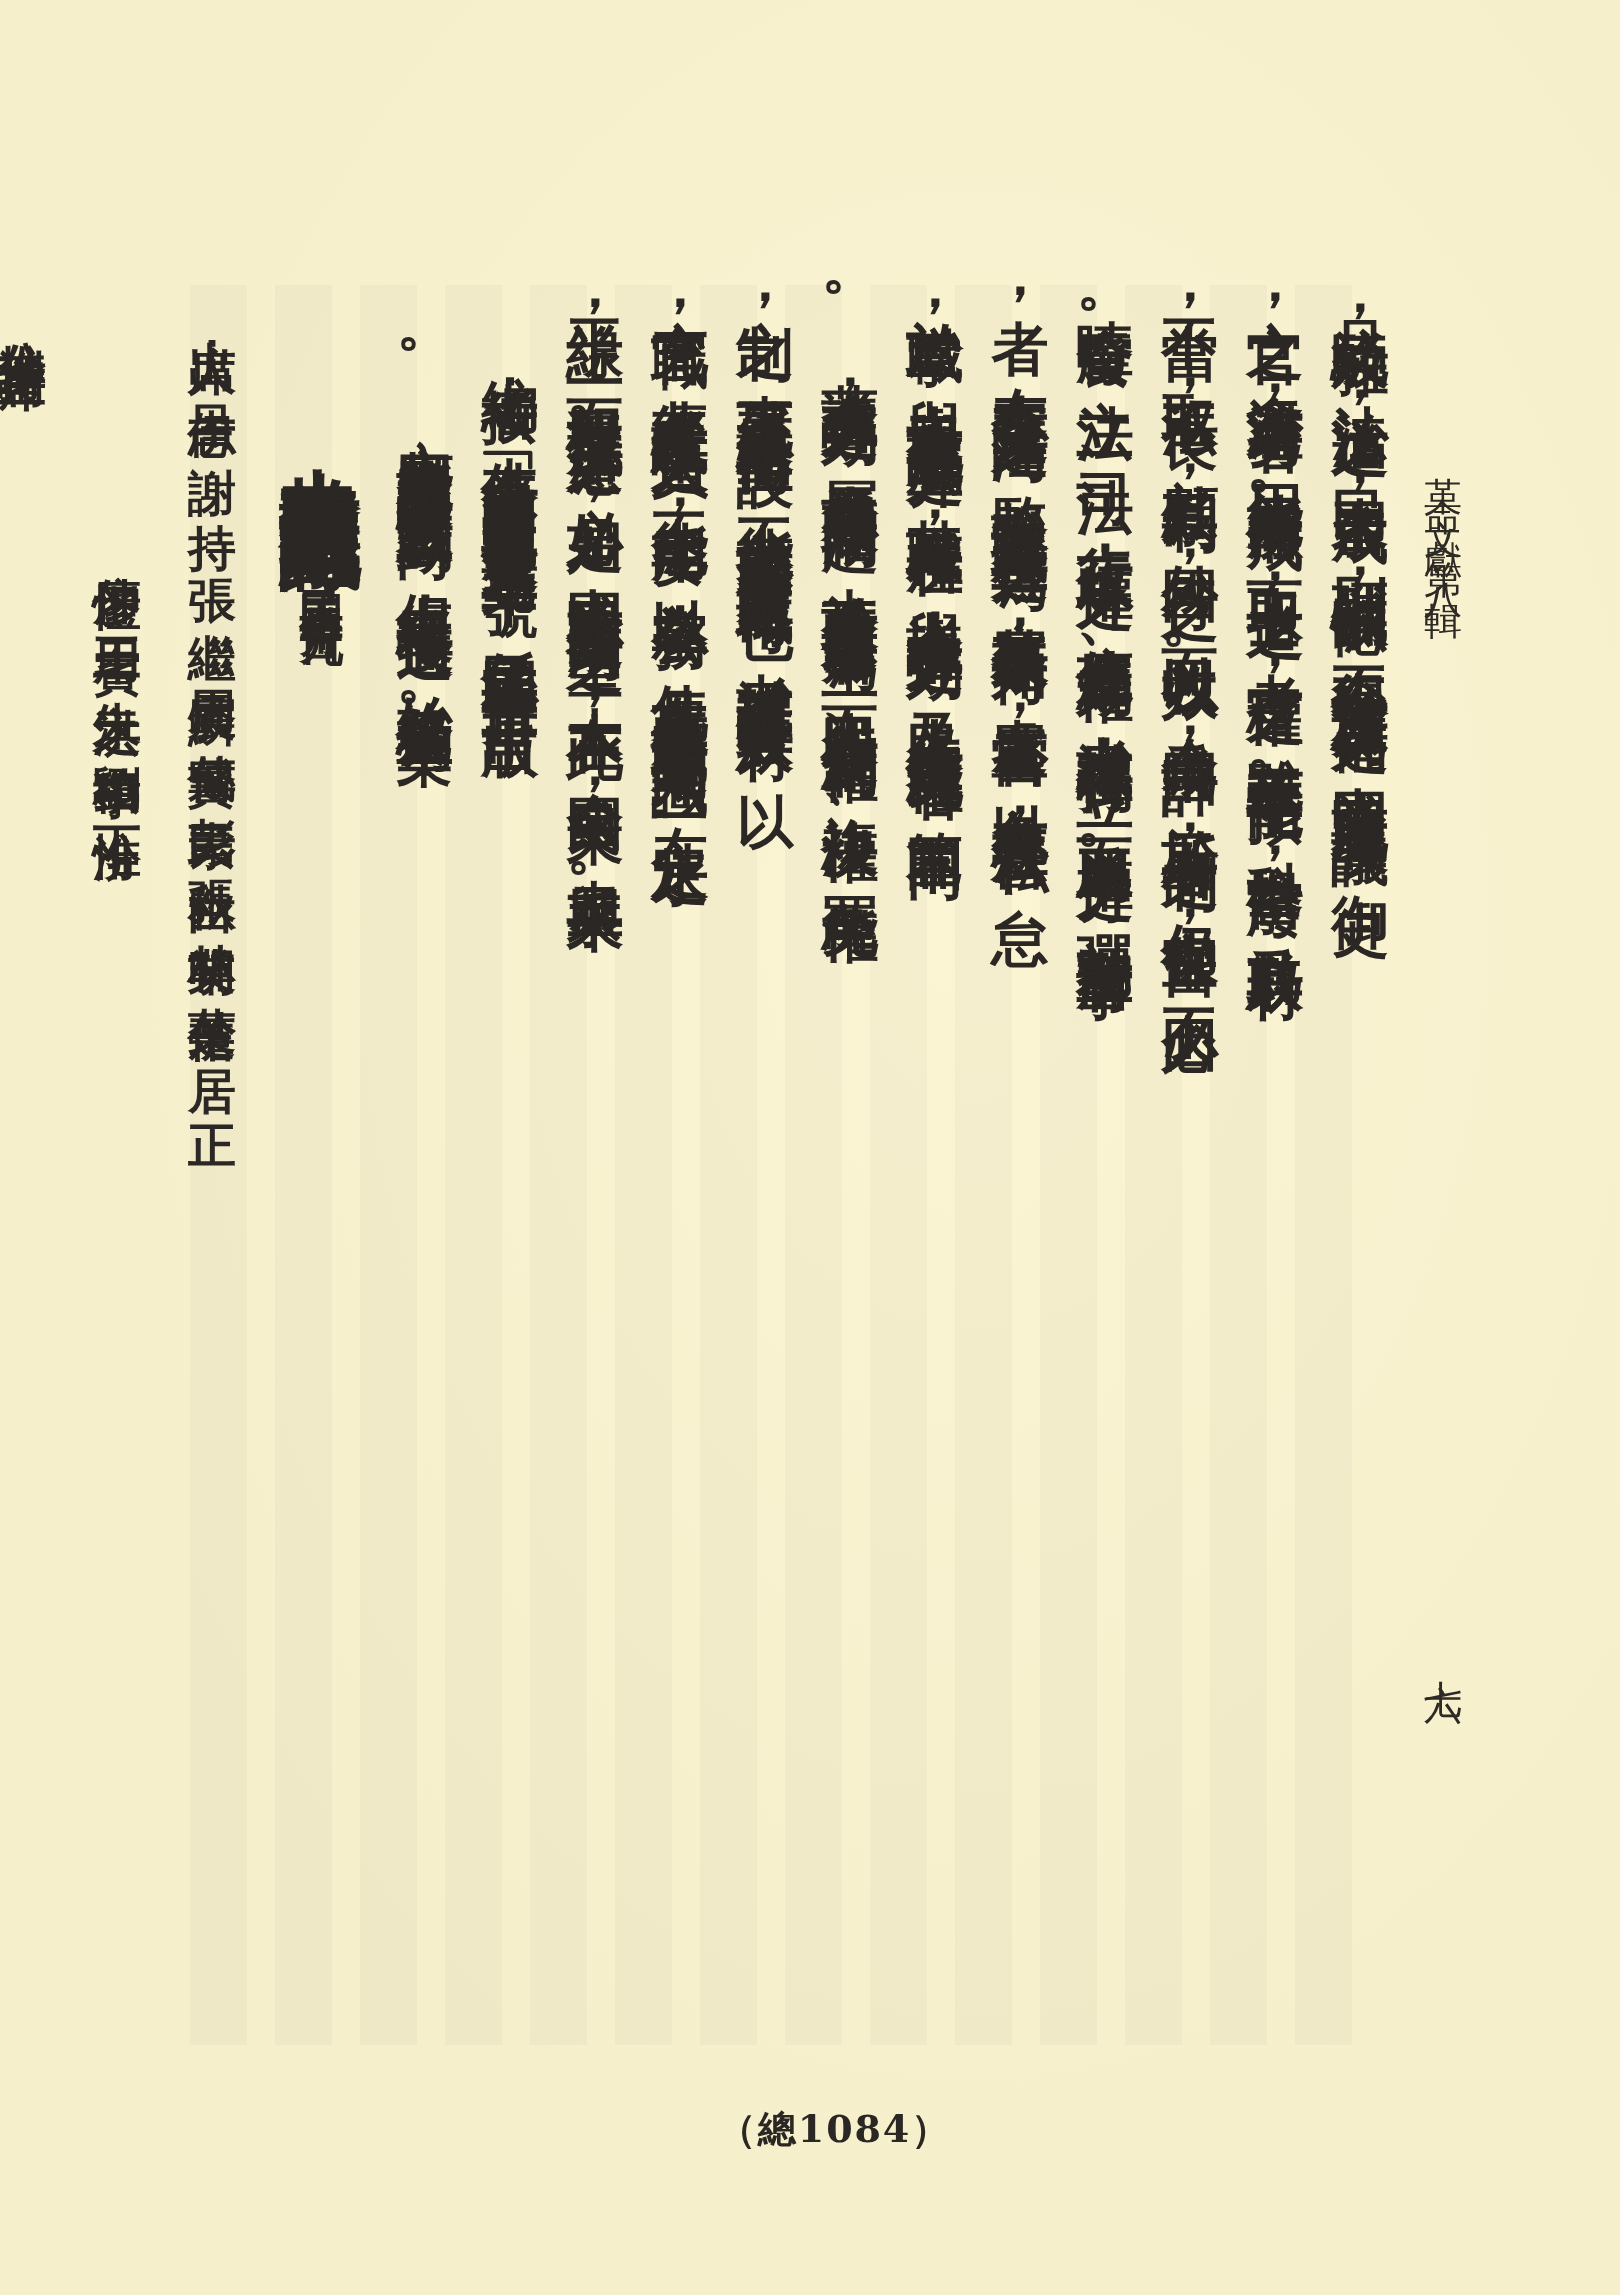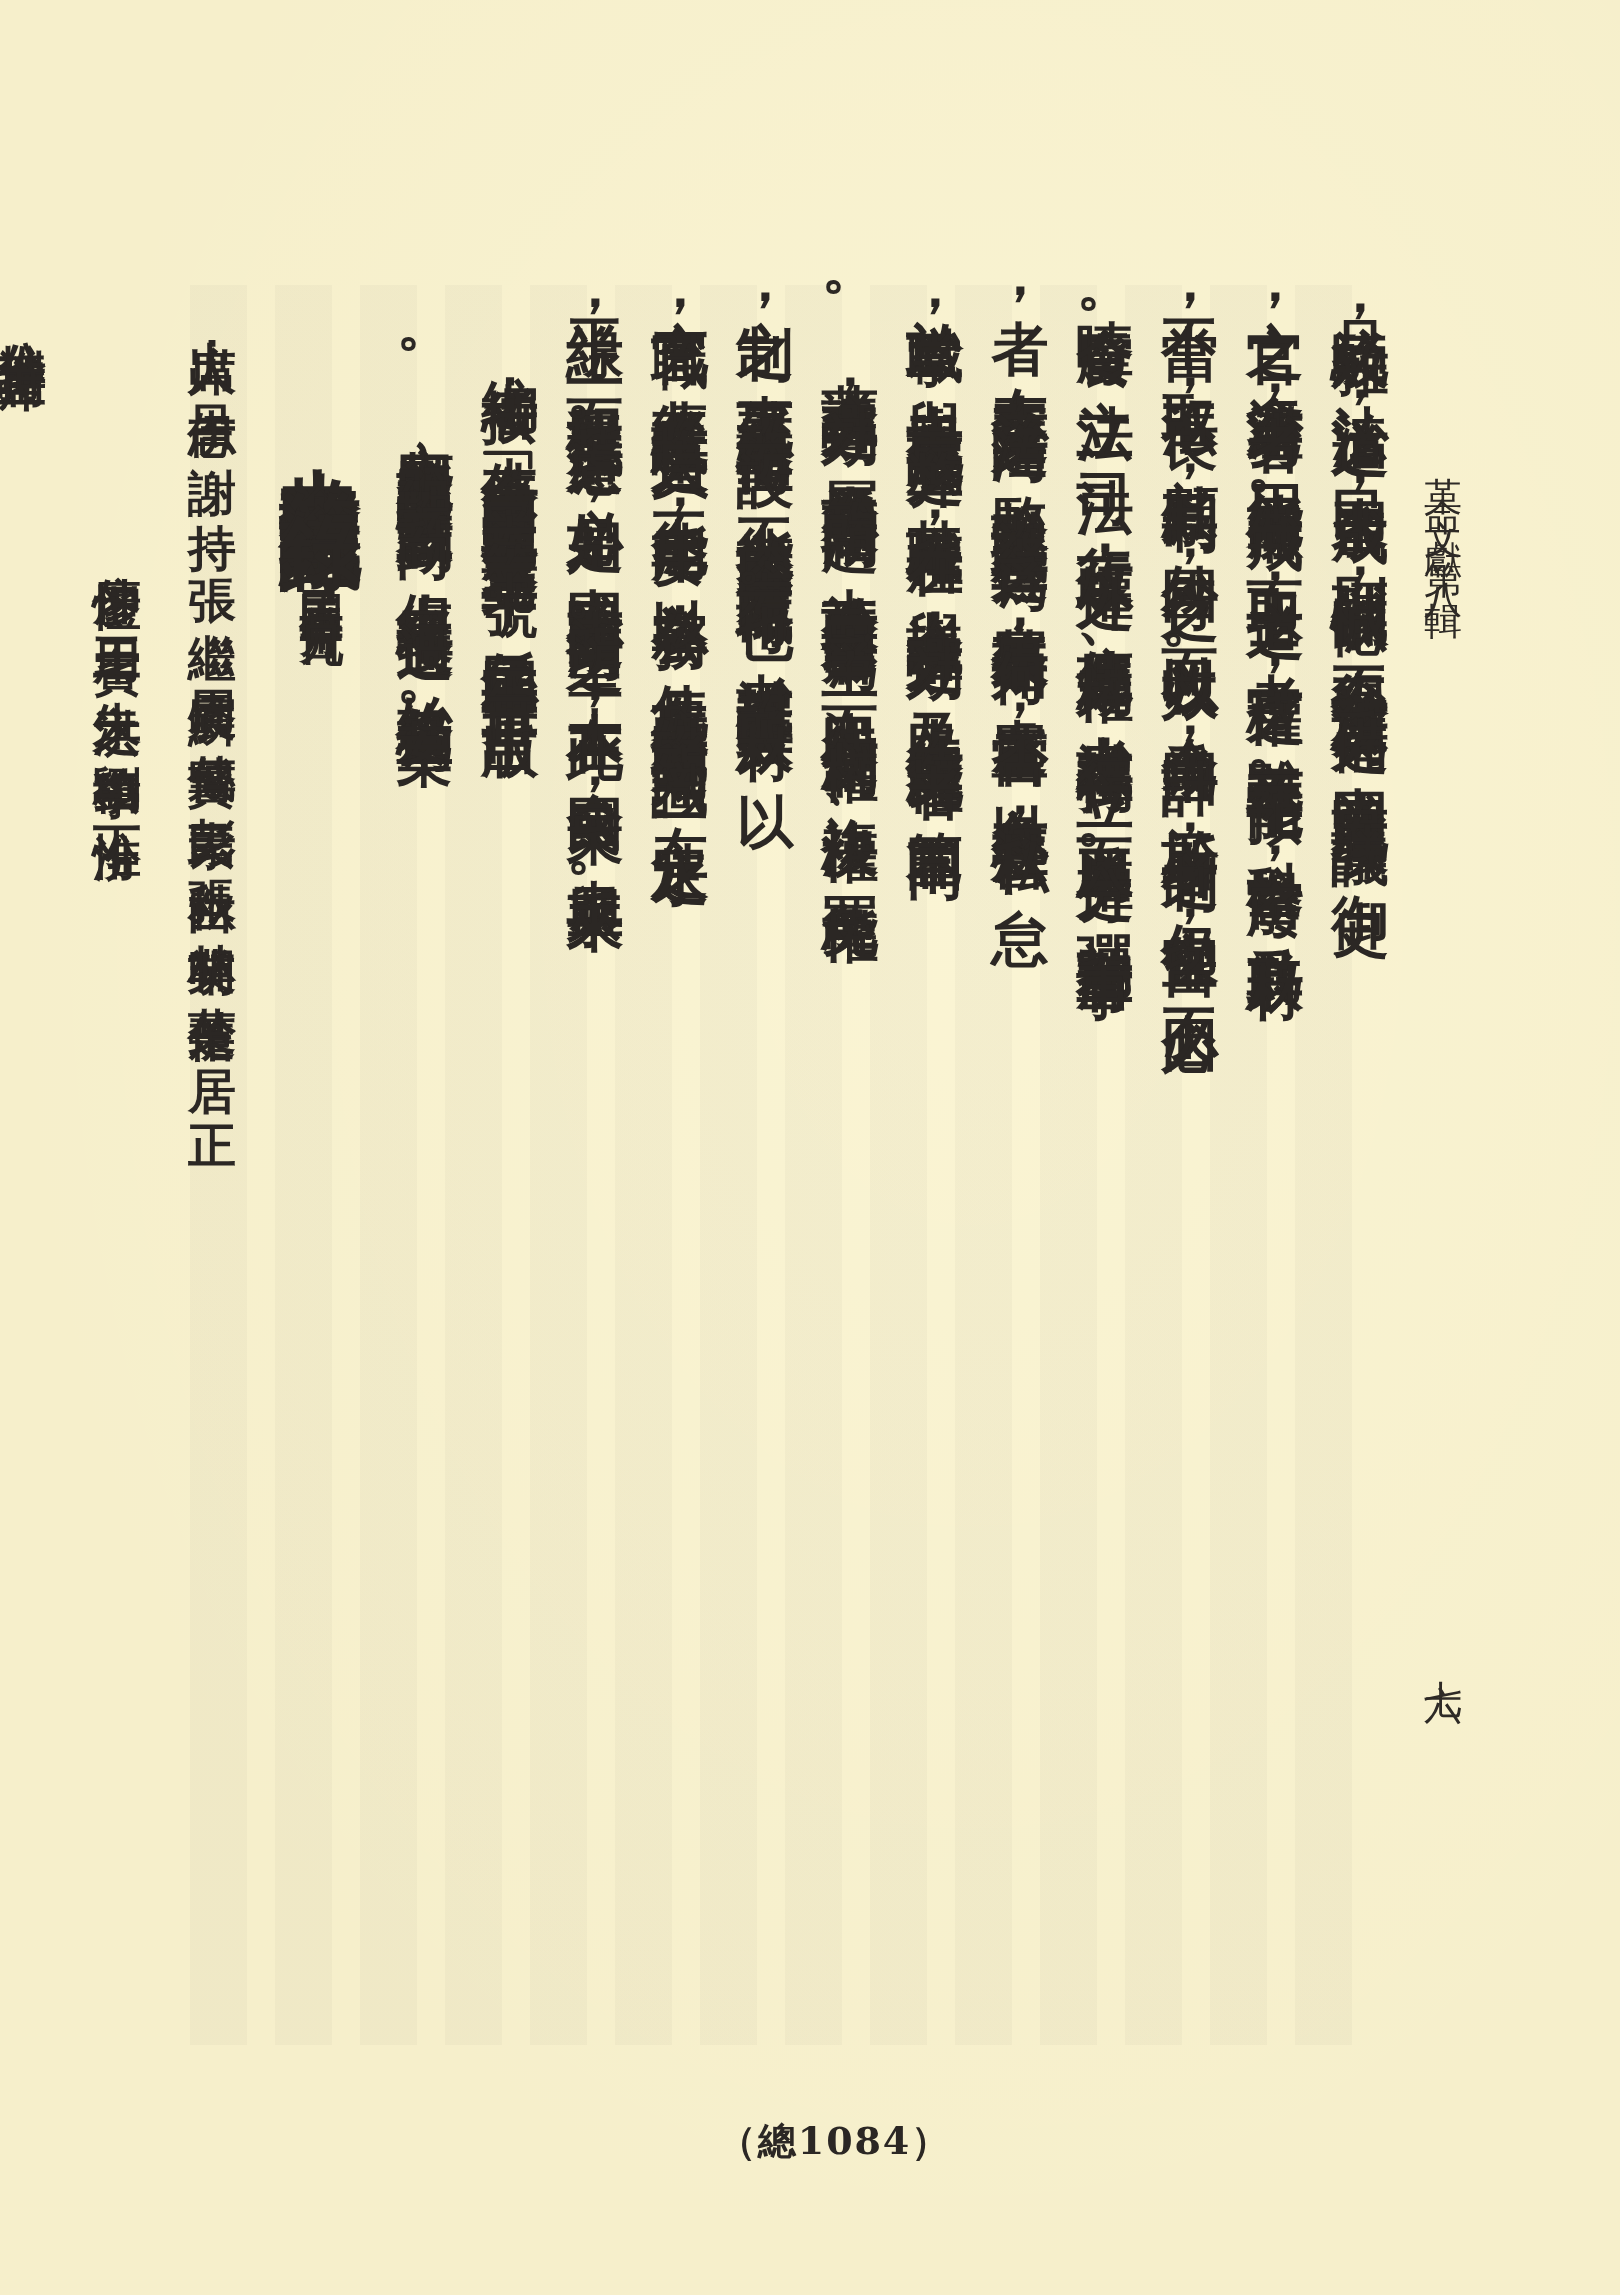--- a/index.html
+++ b/index.html
@@ -100,21 +100,20 @@
   }
   .footer-total {
     position: absolute;
     left: 718px;
     top: 2104px;
     font-family: "DejaVu Serif", "Liberation Serif", serif;
     font-weight: bold;
     font-size: 38px;
     letter-spacing: 1.9px;
     color: #2b2724;
-    margin-top: 12px;
   }
   
   .ghost {
     position: absolute;
     top: 285px;
     left: 190px;
     width: 1189px;
     height: 1760px;
     background:
       repeating-linear-gradient(90deg, rgba(120,115,105,0.05) 0 57px, rgba(0,0,0,0) 57px 85px);

